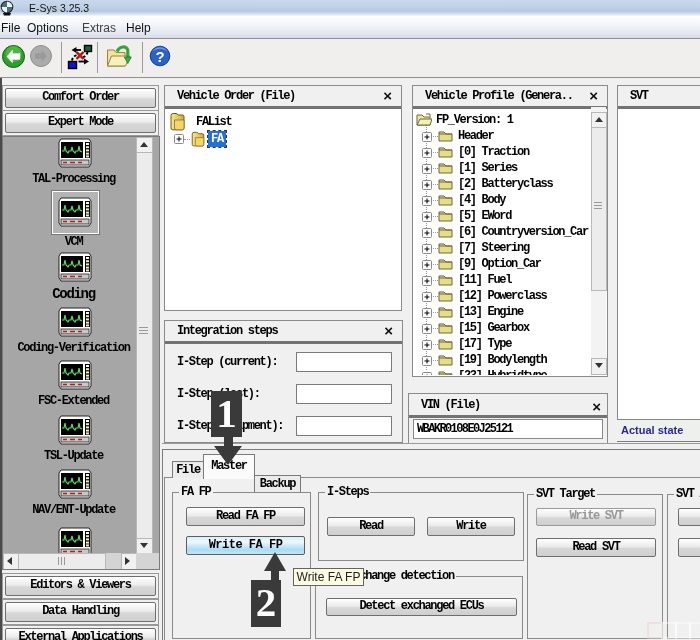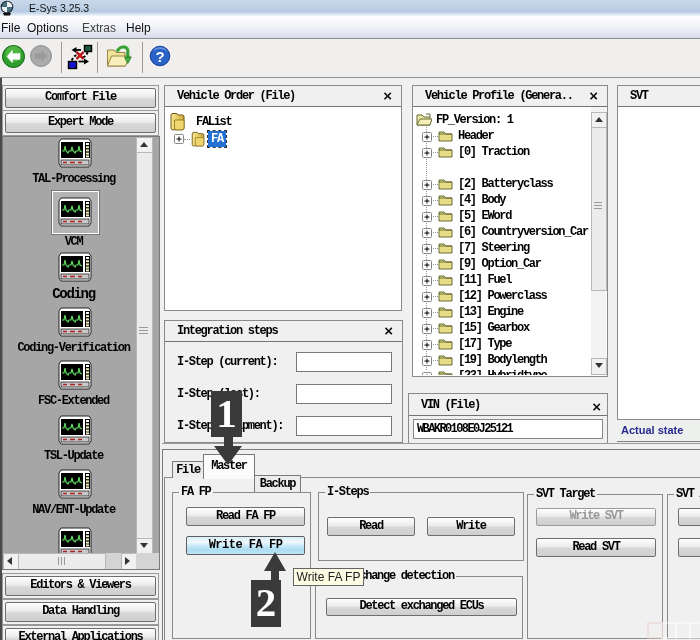--- a/index.html
+++ b/index.html
@@ -3,21 +3,21 @@
 <meta charset="utf-8">
 <style>
   html,body{margin:0;padding:0;}
   #app{position:relative;width:700px;height:640px;background:#f0f0f0;overflow:hidden;
        font-family:"Liberation Mono",monospace;font-weight:bold;font-size:12px;color:#000;}
   .abs{position:absolute;}
   .mono{font-family:"Liberation Mono",monospace;font-weight:bold;font-size:12px;letter-spacing:-1.3px;white-space:pre;}
   .sans{font-family:"Liberation Sans",sans-serif;font-weight:normal;letter-spacing:0;}
   
   .panel{position:absolute;border:1px solid #8a8a8a;background:#fff;}
-  .phead{position:absolute;left:0;top:0;right:0;height:20px;background:#f0f0f0;border-bottom:1px solid #737373;}
+  .phead{position:absolute;left:0;top:0;right:0;height:20px;background:#f0f0f0;border-bottom:3px solid #737373;}
   .ptitle{position:absolute;top:4px;line-height:12px;}
   .px{position:absolute;top:1px;font-family:"Liberation Sans",sans-serif;font-weight:bold;font-size:15px;color:#111;}
   
   .btn{position:absolute;border:1px solid #6e6e6e;border-radius:2px;
        background:linear-gradient(180deg,#ffffff 0%,#ebebeb 45%,#d7d7d7 55%,#cfcfcf 100%);
        text-align:center;}
   .btn span{display:inline-block;letter-spacing:-1.3px;}
   .btnblue{background:linear-gradient(180deg,#d8effa 0%,#eef8fd 30%,#c9e9f7 52%,#abdcf2 75%,#c0e6f6 100%);border-color:#5e5e5e;}
   .btnblue span{letter-spacing:-0.5px !important;}
   
@@ -92,21 +92,21 @@
   <svg class="abs" style="left:148px;top:44px;" width="24" height="24" viewBox="0 0 24 24">
     <circle cx="12" cy="12" r="11.5" fill="#eef1f4"></circle>
     <circle cx="12" cy="12" r="9.8" fill="#2a62c8" stroke="#173f8f" stroke-width="1"></circle>
     <path d="M12 3.2 A 8.6 8.6 0 0 1 19.5 7.5 A 11.5 11.5 0 0 0 4.5 7.5 A 8.6 8.6 0 0 1 12 3.2" fill="#6f9ae0"></path>
     <text x="12" y="17.5" text-anchor="middle" font-family="Liberation Sans" font-size="15" font-weight="bold" fill="#fff">?</text>
   </svg>
 
   <div class="abs" style="left:0;top:78px;width:2px;height:562px;background:#4a4a4a;"></div>
 
   <div class="abs" style="left:2px;top:85px;width:155px;height:24px;border:1px solid #999;"></div>
-  <div class="btn" style="left:5px;top:88px;width:149px;height:18px;line-height:17px;"><span>Comfort File</span></div>
+  <div class="btn" style="left:5px;top:88px;width:149px;height:18px;line-height:17px;"><span>Comfort Order</span></div>
   <div class="abs" style="left:2px;top:110px;width:155px;height:24px;border:1px solid #999;"></div>
   <div class="btn" style="left:5px;top:113px;width:149px;height:18px;line-height:17px;"><span>Expert Mode</span></div>
 
   <div class="abs" style="left:2px;top:136px;width:156px;height:432px;border:1px solid #7a7a7a;background:#a6a6a6;overflow:hidden;" id="iconpanel">
 
     <div id="items">
         <svg class="abs" style="left:55px;top:1px" width="34" height="30" viewBox="0 0 34 30">
           <path d="M3 1 L31 1 L33 4 L33 26 L31 29 L3 29 L1 26 L1 4 Z" fill="#fff" stroke="#222" stroke-width="1"></path>
           <rect x="3" y="4" width="22" height="16" fill="#000"></rect>
           <polyline points="4,13 6,13 7,8 8,13 10,15 11,13 13,13 14,9 15,13 17,15 18,13 20,13 21,8 22,13 24,14" fill="none" stroke="#5fd75f" stroke-width="1.2"></polyline>
@@ -298,20 +298,27 @@
               <path d="M1 3 L6 3 L8 5 L14 5 L14 12 L1 12 Z" fill="#e8dc86" stroke="#6b6b3a"></path>
               <path d="M1 5 L14 5" stroke="#6b6b3a"></path>
             </svg><span class="abs" style="left:44px;top:0;">Header</span></div>
           <div class="trow" style="left:0;top:37px;width:190px;"><svg class="abs" style="left:8px;top:4px;" width="10" height="10" viewBox="0 0 10 10">
               <rect x="0.5" y="0.5" width="9" height="9" fill="#fff" stroke="#888" rx="1"></rect>
               <path d="M2.5 5 L7.5 5 M5 2.5 L5 7.5" stroke="#000"></path>
             </svg><span class="abs" style="left:19px;top:8px;width:5px;border-top:1px dotted #999;"></span><svg class="abs" style="left:24px;top:1px;" width="15" height="13" viewBox="0 0 15 13">
               <path d="M1 3 L6 3 L8 5 L14 5 L14 12 L1 12 Z" fill="#e8dc86" stroke="#6b6b3a"></path>
               <path d="M1 5 L14 5" stroke="#6b6b3a"></path>
             </svg><span class="abs" style="left:44px;top:0;">[0] Traction</span></div>
+          <div class="trow" style="left:0;top:53px;width:190px;"><svg class="abs" style="left:8px;top:4px;" width="10" height="10" viewBox="0 0 10 10">
+              <rect x="0.5" y="0.5" width="9" height="9" fill="#fff" stroke="#888" rx="1"></rect>
+              <path d="M2.5 5 L7.5 5 M5 2.5 L5 7.5" stroke="#000"></path>
+            </svg><span class="abs" style="left:19px;top:8px;width:5px;border-top:1px dotted #999;"></span><svg class="abs" style="left:24px;top:1px;" width="15" height="13" viewBox="0 0 15 13">
+              <path d="M1 3 L6 3 L8 5 L14 5 L14 12 L1 12 Z" fill="#e8dc86" stroke="#6b6b3a"></path>
+              <path d="M1 5 L14 5" stroke="#6b6b3a"></path>
+            </svg><span class="abs" style="left:44px;top:0;">[1] Series</span></div>
           <div class="trow" style="left:0;top:69px;width:190px;"><svg class="abs" style="left:8px;top:4px;" width="10" height="10" viewBox="0 0 10 10">
               <rect x="0.5" y="0.5" width="9" height="9" fill="#fff" stroke="#888" rx="1"></rect>
               <path d="M2.5 5 L7.5 5 M5 2.5 L5 7.5" stroke="#000"></path>
             </svg><span class="abs" style="left:19px;top:8px;width:5px;border-top:1px dotted #999;"></span><svg class="abs" style="left:24px;top:1px;" width="15" height="13" viewBox="0 0 15 13">
               <path d="M1 3 L6 3 L8 5 L14 5 L14 12 L1 12 Z" fill="#e8dc86" stroke="#6b6b3a"></path>
               <path d="M1 5 L14 5" stroke="#6b6b3a"></path>
             </svg><span class="abs" style="left:44px;top:0;">[2] Batteryclass</span></div>
           <div class="trow" style="left:0;top:85px;width:190px;"><svg class="abs" style="left:8px;top:4px;" width="10" height="10" viewBox="0 0 10 10">
               <rect x="0.5" y="0.5" width="9" height="9" fill="#fff" stroke="#888" rx="1"></rect>
               <path d="M2.5 5 L7.5 5 M5 2.5 L5 7.5" stroke="#000"></path>

